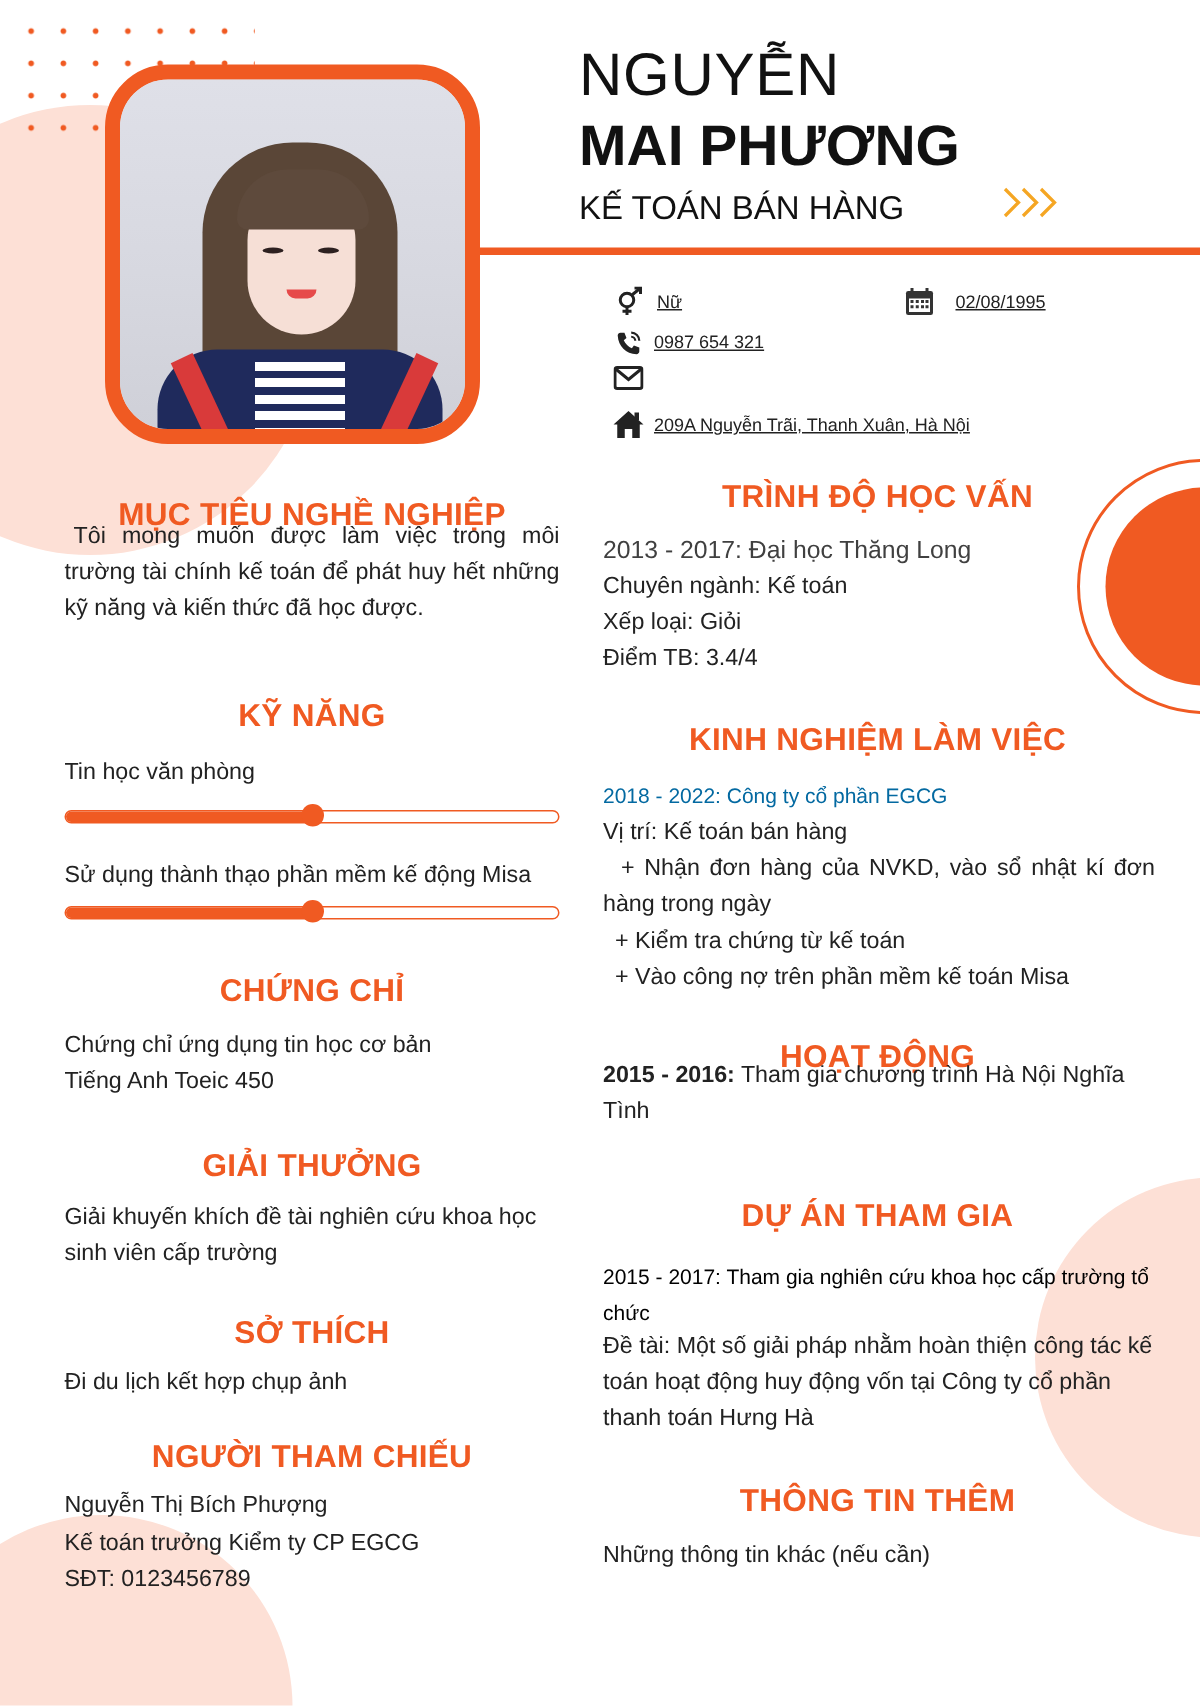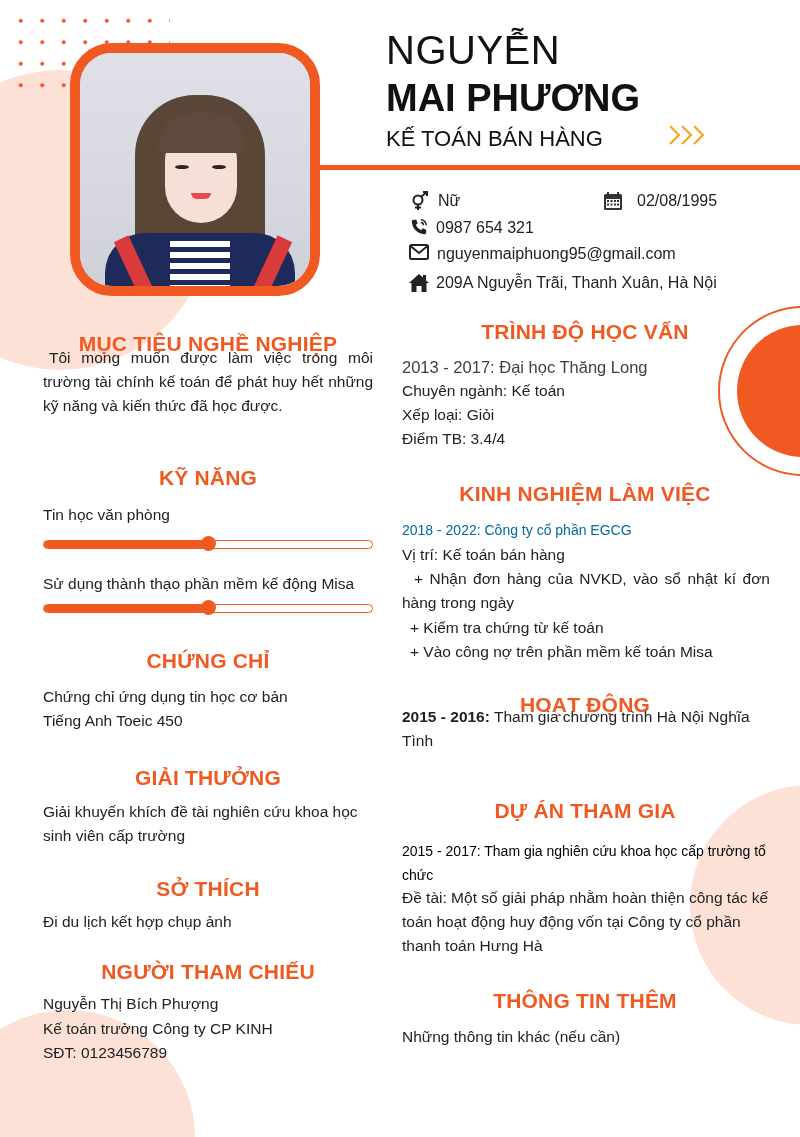--- a/index.html
+++ b/index.html
@@ -22,21 +22,21 @@
   .eye { position:absolute; top:112px; width:14px; height:4px; border-radius:50%; background:#2d2020; }
   .shirt { position:absolute; left:25px; top:180px; width:190px; height:70px; border-radius:40px 40px 0 0; background:#1f2a5c; }
   .stripes { position:absolute; left:90px; top:188px; width:60px; height:60px; background: repeating-linear-gradient(180deg,#fff 0 6px,#1f2a5c 6px 11px); }
   .redband { position:absolute; top:182px; width:16px; height:80px; background:#d93a3a; }
 
   .name1 { position:absolute; left:386px; top:28px; font-size:40px; font-weight:400; letter-spacing:0.5px; color:#111; line-height:44px; }
   .name2 { position:absolute; left:386px; top:76px; font-size:38px; font-weight:700; color:#111; line-height:44px; }
   .role { position:absolute; left:386px; top:126px; font-size:22px; color:#111; line-height:26px; }
   .chev { position:absolute; left:668px; top:124px; }
 
-  .contact { position:absolute; font-size:16px; color:#222; display:flex; align-items:flex-start; gap:8px; line-height:20px; }
+  .contact { position:absolute; font-size:12px; color:#222; display:flex; align-items:flex-end; gap:8px; line-height:20px;text-decoration:underline; }
   .contact svg { flex:none; }
 
   .sec-title { position:absolute; font-weight:700; font-size:21px; color:#f05a22; text-align:center; letter-spacing:0.2px; }
   .txt { position:absolute; font-size:15.5px; color:#222; line-height:24px; }
   .bold { font-weight:700; }
 
   .skill-bar { position:absolute; left:43px; width:330px; height:9px; border:1.5px solid #f05a22; border-radius:6px; box-sizing:border-box; background:#fff; }
   .skill-fill { position:absolute; left:0; top:-0.5px; height:7px; background:#f05a22; border-radius:4px; }
   .skill-knob { position:absolute; top:-5px; width:15px; height:15px; margin-left:-7px; border-radius:50%; background:#f05a22; }
 </style>
@@ -109,21 +109,20 @@
     <path d="M12 2 A6 6 0 0 1 18 8" fill="none" stroke="#222" stroke-width="1.6"></path>
     <path d="M12 5 A3 3 0 0 1 15 8" fill="none" stroke="#222" stroke-width="1.6"></path>
   </svg>
   <span>0987 654 321</span>
 </div>
 <div class="contact" style="left:409px;top:244px">
   <svg width="20" height="16" viewBox="0 0 20 16">
     <rect x="1" y="1" width="18" height="14" rx="1.5" fill="none" stroke="#222" stroke-width="2"></rect>
     <polyline points="1.5,2 10,9 18.5,2" fill="none" stroke="#222" stroke-width="2"></polyline>
   </svg>
-  <span>nguyenmaiphuong95@gmail.com</span>
 </div>
 <div class="contact" style="left:408px;top:273px;gap:6px">
   <svg width="22" height="20" viewBox="0 0 22 20">
     <path d="M11 1 L21 10 L18.5 10 L18.5 19 L13.5 19 L13.5 13 L8.5 13 L8.5 19 L3.5 19 L3.5 10 L1 10 Z" fill="#222"></path>
     <rect x="15" y="2" width="3" height="5" fill="#222"></rect>
   </svg>
   <span>209A Nguyễn Trãi, Thanh Xuân, Hà Nội</span>
 </div>
 
 <div class="sec-title" style="left:43px;top:332px;width:330px">MỤC TIÊU NGHỀ NGHIỆP</div>
@@ -146,21 +145,21 @@
 <div class="txt" style="left:43px;top:709px">Tiếng Anh Toeic 450</div>
 
 <div class="sec-title" style="left:43px;top:766px;width:330px">GIẢI THƯỞNG</div>
 <div class="txt" style="left:43px;top:800px;width:340px">Giải khuyến khích đề tài nghiên cứu khoa học sinh viên cấp trường</div>
 
 <div class="sec-title" style="left:43px;top:877px;width:330px">SỞ THÍCH</div>
 <div class="txt" style="left:43px;top:910px">Đi du lịch kết hợp chụp ảnh</div>
 
 <div class="sec-title" style="left:43px;top:960px;width:330px">NGƯỜI THAM CHIẾU</div>
 <div class="txt" style="left:43px;top:992px">Nguyễn Thị Bích Phượng</div>
-<div class="txt" style="left:43px;top:1017px">Kế toán trưởng Công ty CP KINH</div>
+<div class="txt" style="left:43px;top:1017px">Kế toán trưởng Kiểm ty CP EGCG</div>
 <div class="txt" style="left:43px;top:1041px">SĐT: 0123456789</div>
 
 <div class="sec-title" style="left:400px;top:320px;width:370px">TRÌNH ĐỘ HỌC VẤN</div>
 <div class="txt" style="left:402px;top:355px;font-size:16.5px;color:#404040">2013 - 2017: Đại học Thăng Long</div>
 <div class="txt" style="left:402px;top:379px">Chuyên ngành: Kế toán</div>
 <div class="txt" style="left:402px;top:403px">Xếp loại: Giỏi</div>
 <div class="txt" style="left:402px;top:427px">Điểm TB: 3.4/4</div>
 
 <div class="sec-title" style="left:400px;top:482px;width:370px">KINH NGHIỆM LÀM VIỆC</div>
 <div class="txt" style="left:402px;top:518px;font-size:14px;color:#0369a1">2018 - 2022: Công ty cổ phần EGCG</div>

